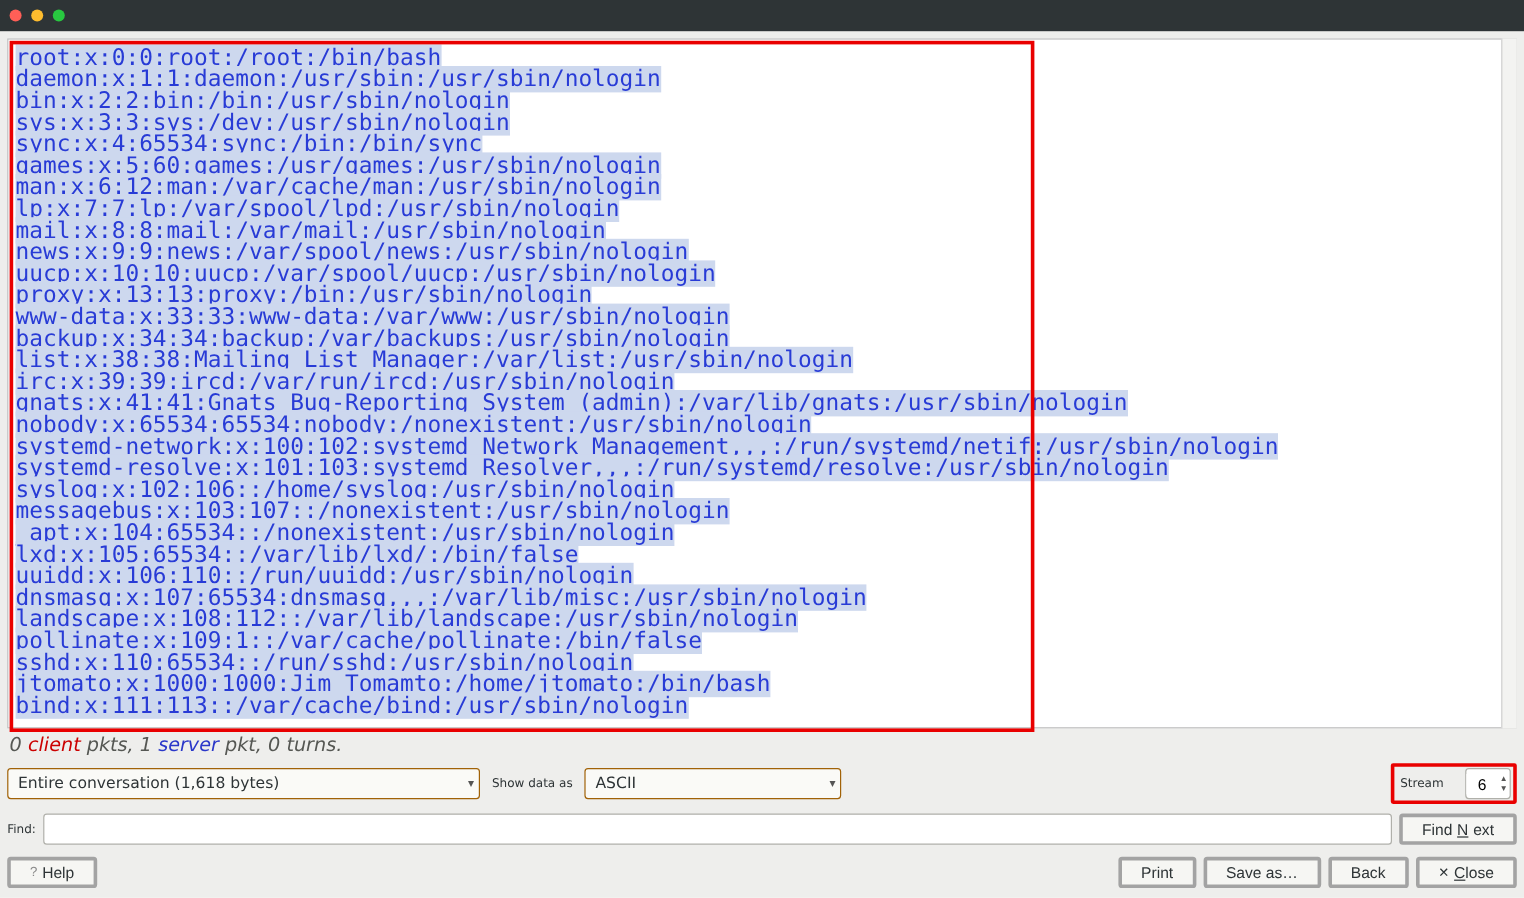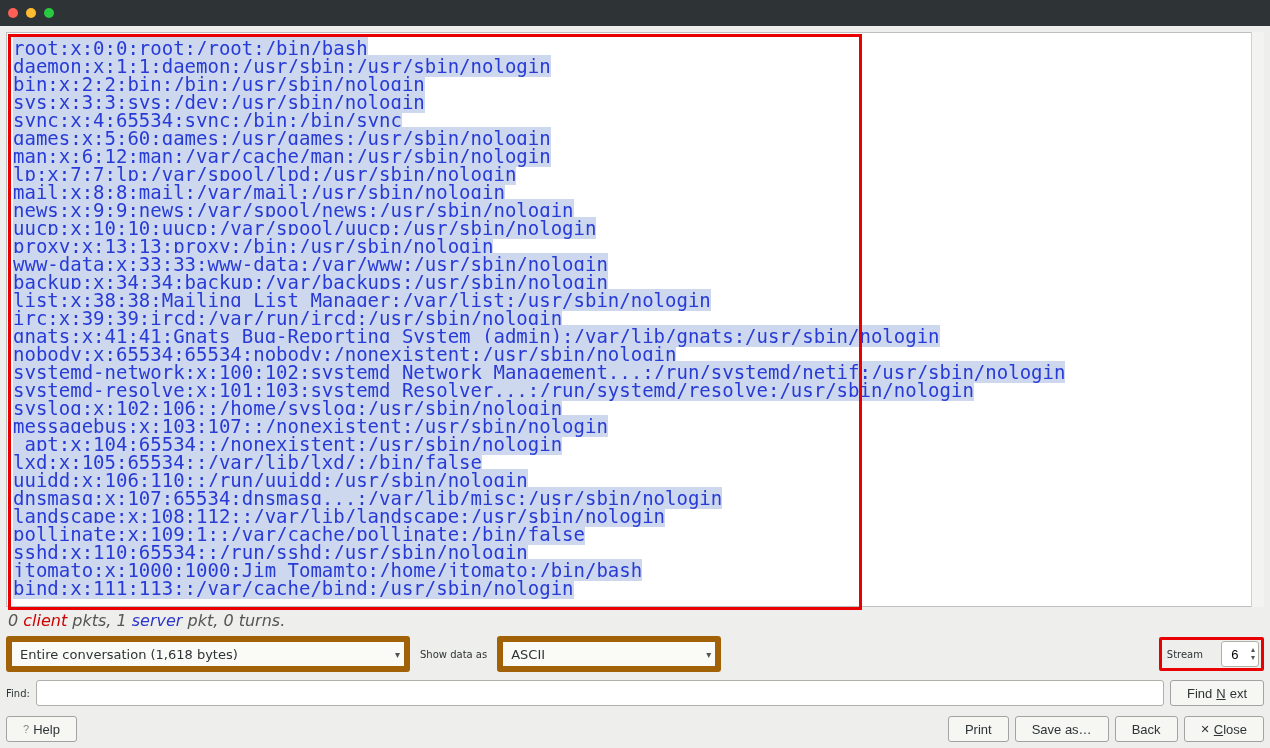--- a/index.html
+++ b/index.html
@@ -85,21 +85,21 @@
 .info-row .server{color:#2a37c9; font-style: italic;}
 .controls-row{
   display:flex;
   align-items:center;
   gap:10px;
   padding: 4px 0;
 }
 .combo {
   display:flex;
   align-items:center;
-  border:6px solid #a16207;
+  border:1px solid #a16207;
   background:#fafaf7;
   height:24px;
   border-radius:3px;
   padding:0 4px 0 8px;
   font-size:13px;
 }
 .combo .arrow{margin-left:auto; font-size:10px; color:#555;}
 .conv-combo{width:380px;}
 .show-combo{width:200px;}
 .spacer{flex:1;}
@@ -122,21 +122,21 @@
 }
 .find-row{
   display:flex;align-items:center;gap:6px;padding:4px 0;
 }
 .find-input{
   flex:1;border:1px solid #b0b0aa;height:22px;border-radius:3px;
 }
 .btn{
   display:inline-flex;align-items:center;justify-content:center;
   gap:4px;
-  border:1px solid #a3a3a3;background:#f6f6f3;
+  border:3px solid #a3a3a3;background:#f6f6f3;
   height:26px;padding:0 16px;border-radius:3px;
   font-size:13px;color:#2e3436;cursor:pointer;
 }
 .btn .ul{text-decoration:underline;}
 .bottom-row{
   display:flex;align-items:center;gap:6px;padding:6px 0 2px 0;
 }
 .lbl{font-size:10px;}
 .help-btn{margin-right:auto;}
 .closex{font-size:11px;}

